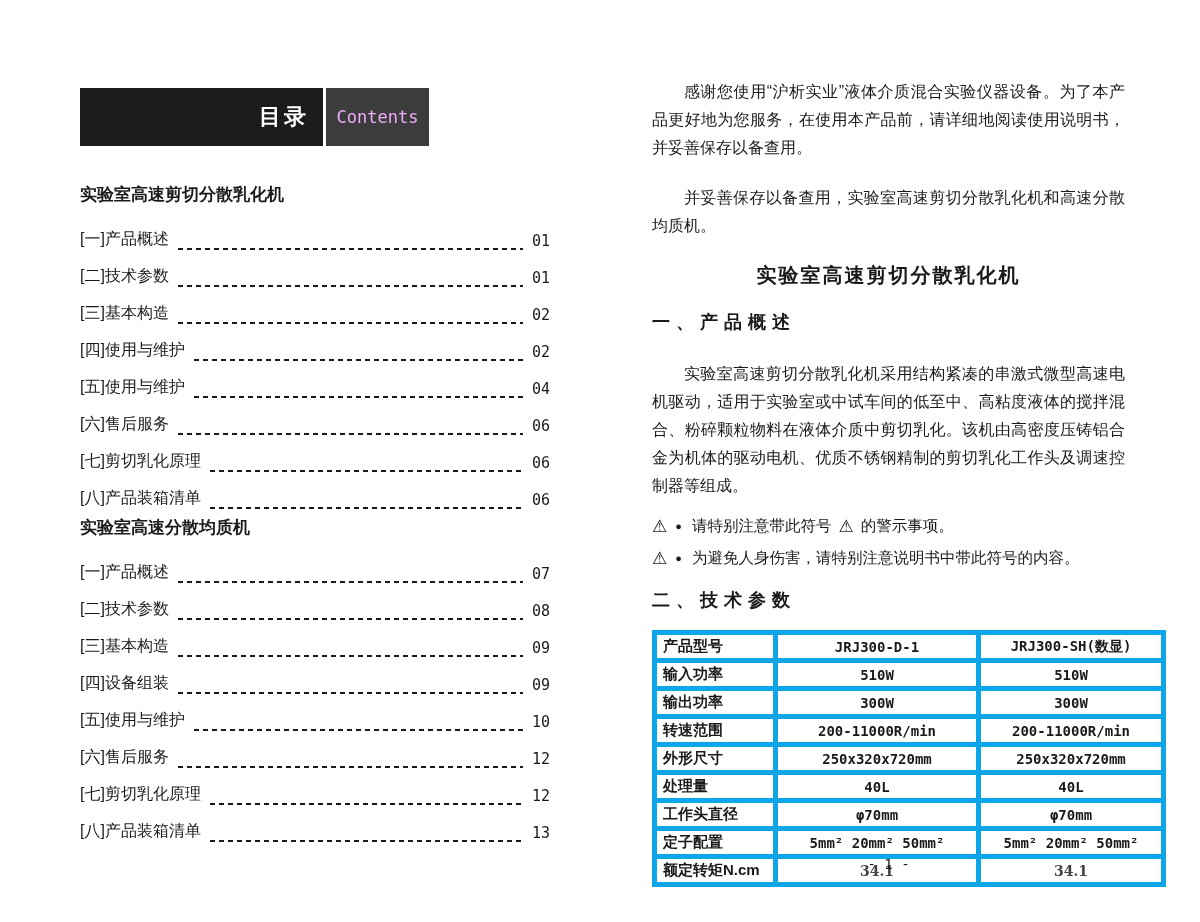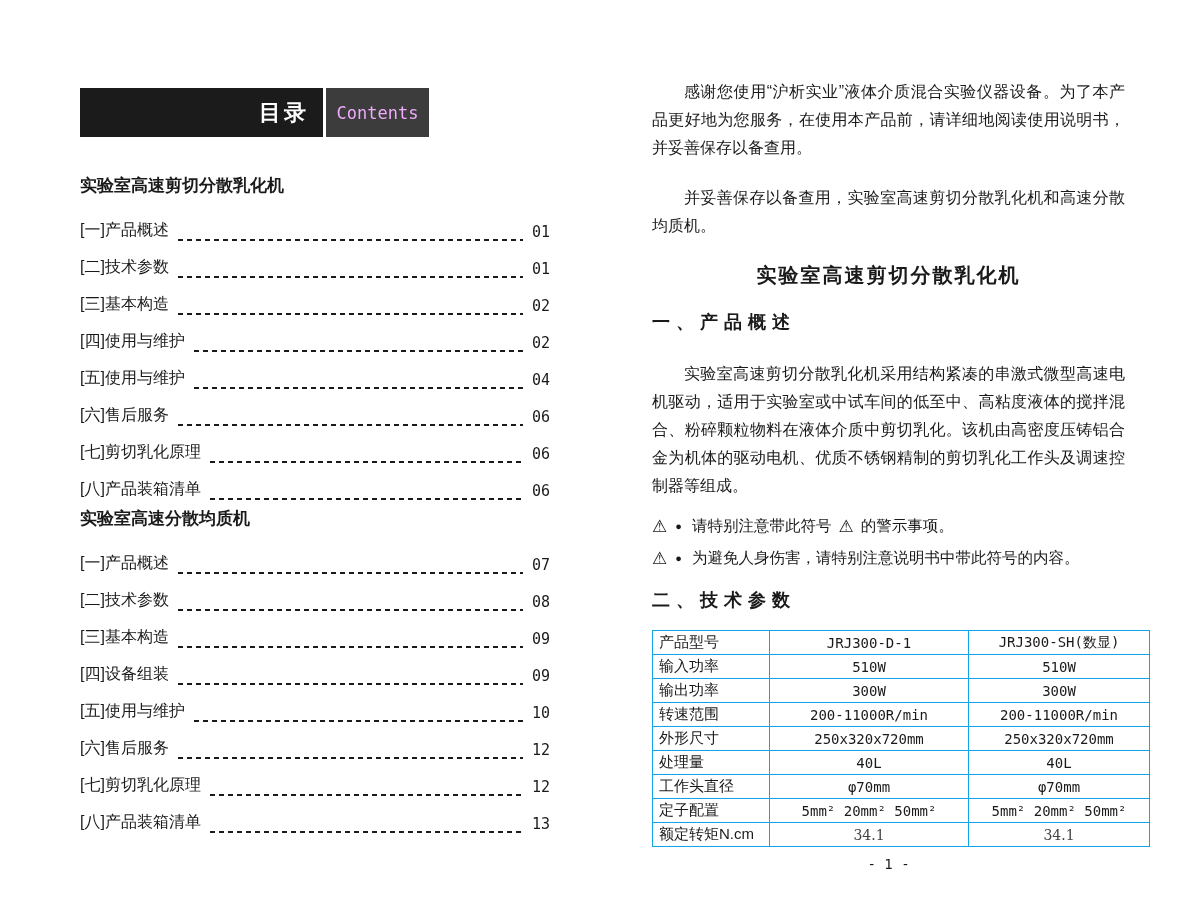--- a/index.html
+++ b/index.html
@@ -1,21 +1,21 @@
 <!DOCTYPE html>
 <html><head>
 <meta charset="utf-8">
 <style>
   html,body{margin:0;padding:0;background:#ffffff;}
   .page{position:relative;width:1200px;height:922px;background:#ffffff;overflow:hidden;
         font-family:"Liberation Sans","DejaVu Sans",sans-serif;color:#1a1a1a;}
 
   
   .toc-col{position:absolute;left:80px;top:88px;width:470px;}
-  .toc-header{display:flex;height:49px;}
+  .toc-header{display:flex;height:58px;}
   .toc-header .cn{flex:0 0 229px;background:#1b1b1b;color:#ffffff;display:flex;align-items:center;
                   justify-content:flex-end;padding-right:14px;font-size:22px;font-weight:bold;letter-spacing:3px;}
   .toc-header .en{width:103px;margin-left:3px;background:#3c3c3c;color:#f0abfc;display:flex;align-items:center;
                   justify-content:center;font-family:"DejaVu Sans Mono","Liberation Mono",monospace;font-size:17px;}
   .toc-section-heading{margin-top:30px;height:37px;line-height:37px;font-size:17px;font-weight:bold;}
   .toc-section-heading.second{margin-top:0;}
   .toc-row{display:flex;align-items:flex-end;height:37px;font-size:16px;}
   .toc-row .label{white-space:nowrap;}
   .toc-row .leader{flex:1;height:2px;margin:0 9px;
                    background:repeating-linear-gradient(90deg,#1a1a1a 0 5px,rgba(0,0,0,0) 5px 9px);}
@@ -31,22 +31,22 @@
   .section-heading.second{margin-top:12px;}
   .body-para{margin:24px 0 0 0;font-size:16px;line-height:28px;text-align:justify;text-indent:2em;}
   .warnings{margin-top:10px;}
   .warning-line{display:flex;align-items:center;height:32px;font-size:15.5px;white-space:nowrap;}
   .warn-icon{font-size:17px;margin-right:8px;line-height:1;}
   .warn-icon.inline{margin:0 7px;}
   .bullet{font-size:11px;margin-right:10px;line-height:1;}
 
   
   .spec-table{margin-top:16px;border-collapse:collapse;width:470px;table-layout:fixed;}
-  .spec-table th,.spec-table td{border:1px solid #0ea5e9;height:23px;padding:0 6px;font-size:14px;
-                                font-weight:normal;overflow:hidden;white-space:nowrap;}
+  .spec-table th,.spec-table td{border:5px solid #0ea5e9;height:23px;padding:0 6px;font-size:14px;
+                                font-weight:bold;overflow:hidden;white-space:nowrap;}
   .spec-table th:nth-child(1){width:104px;}
   .spec-table th:nth-child(2){width:186px;}
   .spec-table th:nth-child(3){width:168px;}
   .spec-table th:first-child,.spec-table td:first-child{text-align:left;font-size:15px;}
   .spec-table th:not(:first-child),.spec-table td:not(:first-child){
       text-align:center;font-family:"DejaVu Sans Mono","Liberation Mono",monospace;}
   .spec-table tbody tr:last-child td:not(:first-child){
       font-family:"DejaVu Serif","Liberation Serif",serif;font-size:14px;color:#444444;}
 
   .footer{position:absolute;left:652px;top:856px;width:473px;text-align:center;

